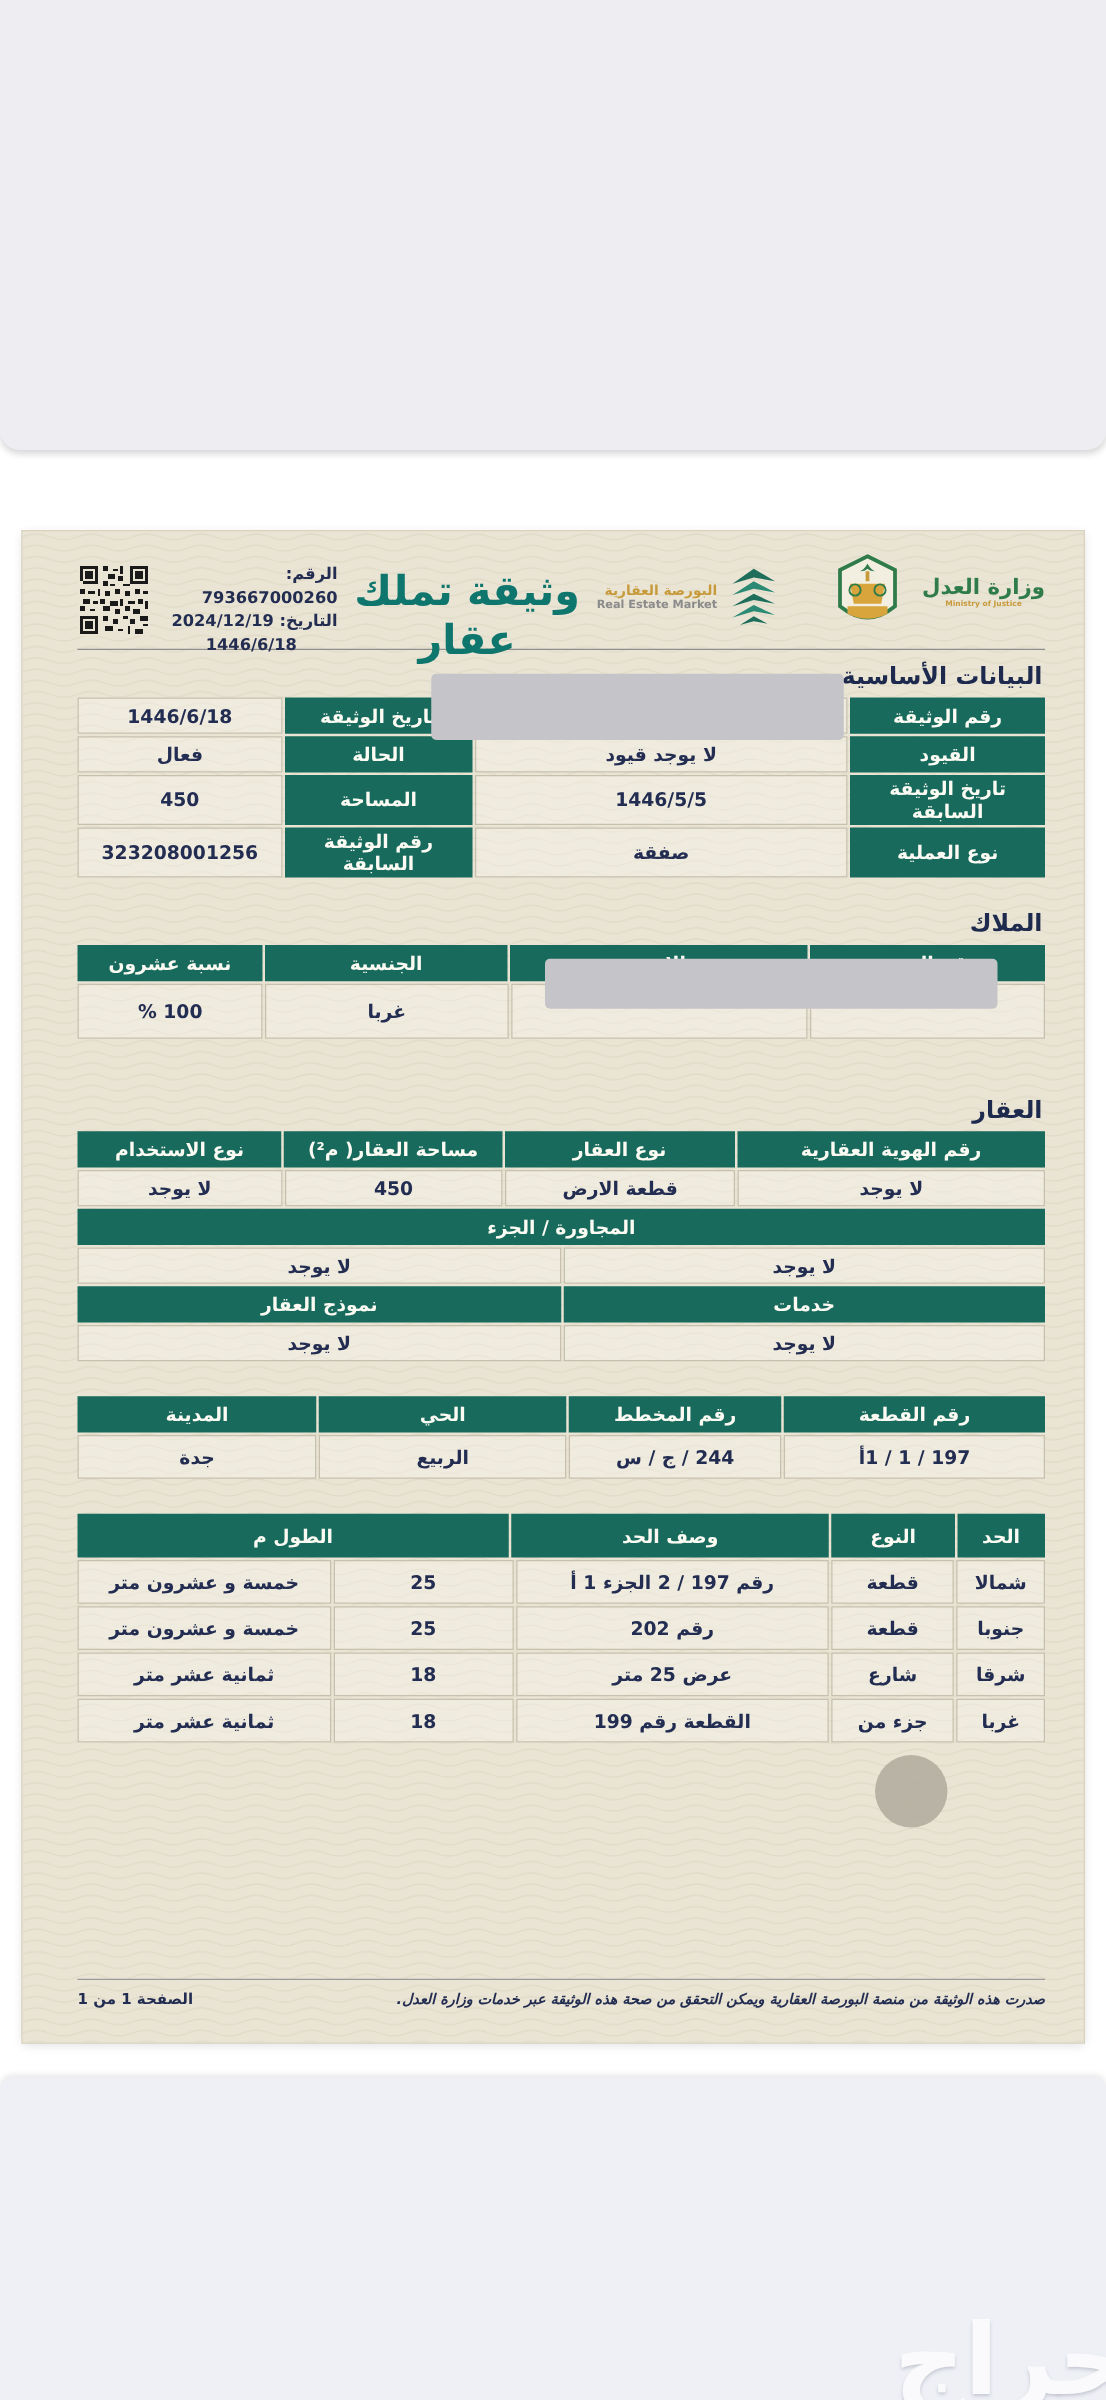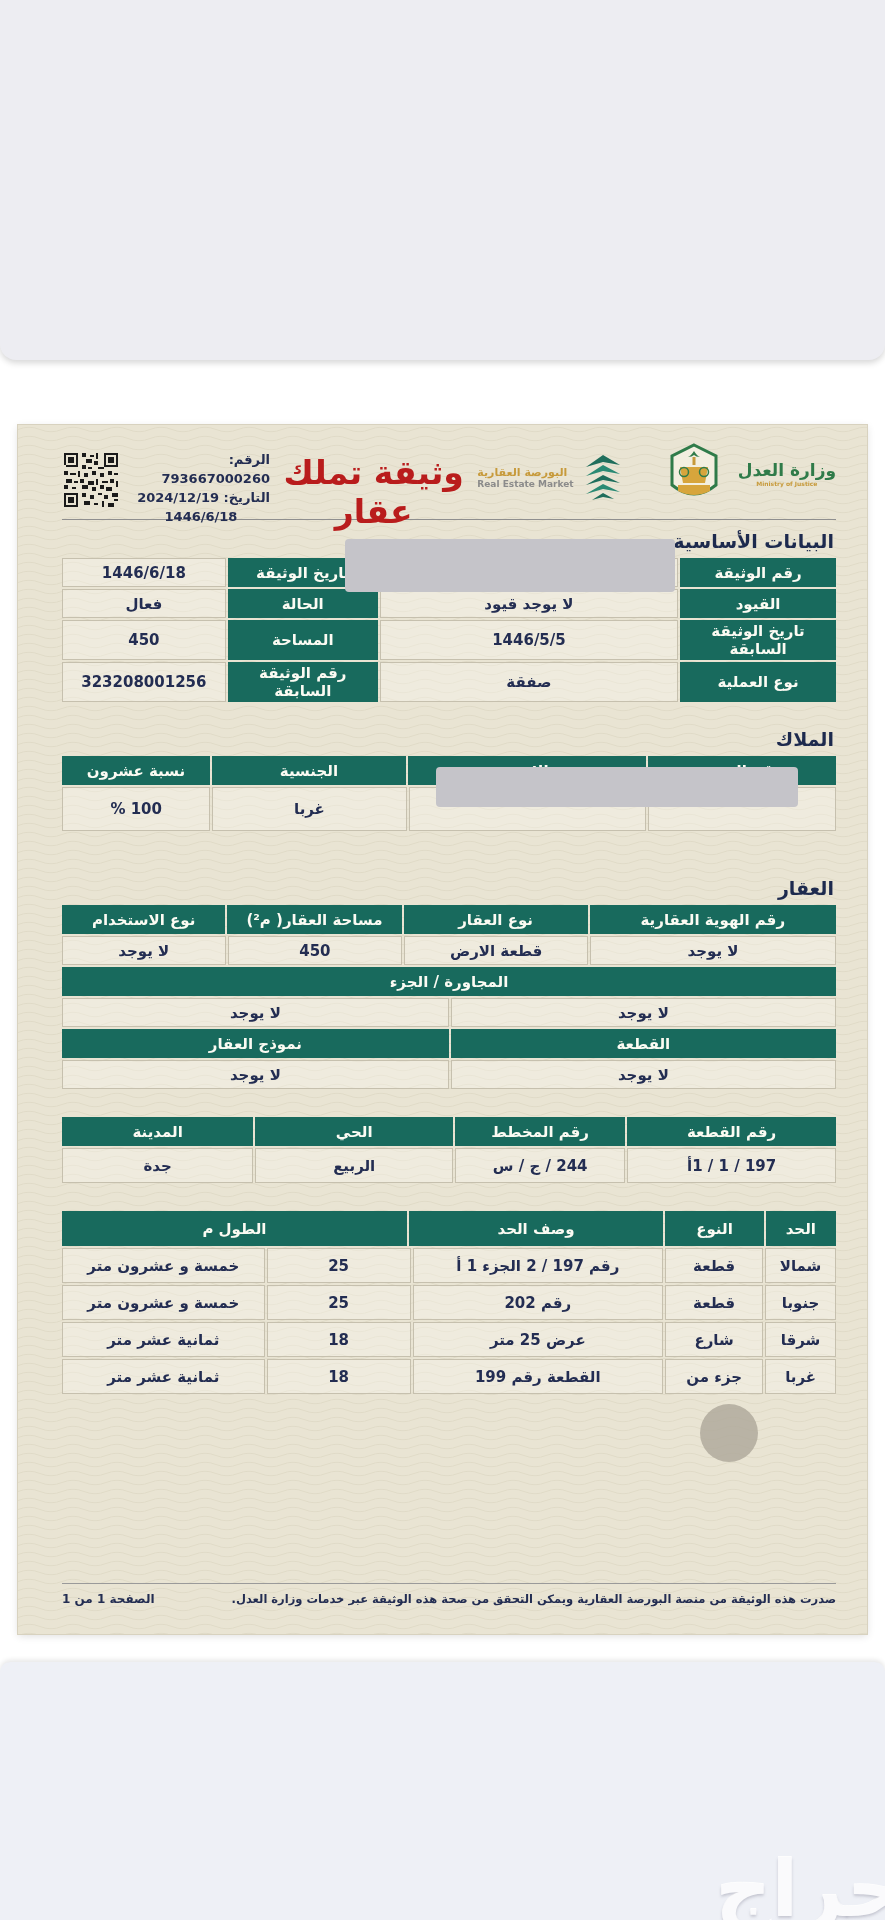--- a/index.html
+++ b/index.html
@@ -21,24 +21,24 @@
   .waves { position:absolute; inset:0; opacity:.55; pointer-events:none; }
   .content { position:absolute; inset:0; padding:14px 31px 0 44px; direction:rtl;
     color:#232d52; }
 
   
   .doc-header { display:flex; align-items:flex-start; height:76px; }
   .moj { display:flex; align-items:center; gap:16px; margin-top:4px; }
   .moj-callig { text-align:center; color:#2f7b49; font-weight:bold; font-size:17px; line-height:1; }
   .moj-callig small { display:block; color:#c79a3b; font-size:6px; font-weight:bold; margin-top:2px; }
   .rem { display:flex; align-items:center; gap:6px; margin:14px 40px 0 0; }
-  .rem-txt { text-align:left; }
+  .rem-txt { text-align:right; }
   .rem-ar { color:#c79a3b; font-size:11px; font-weight:bold; }
   .rem-en { color:#8b8b8b; font-size:9px; font-weight:bold; }
-  .doc-title { flex:1; text-align:center; font-size:33px; font-weight:bold; color:#b91c1c; margin-top:14px; }
+  .doc-title { flex:1; text-align:center; font-size:33px; font-weight:bold; color:#0f766e; margin-top:14px; }
   .doc-meta { width:138px; font-size:13px; font-weight:bold; margin-top:12px; line-height:1.45; text-align:right; }
   .doc-meta .l3 { text-align:center; }
   .qr-box { width:58px; height:58px; margin:12px 12px 0 0; }
   .hr { border:0; border-top:1px solid #8f8f8f; margin:4px 0 0 0; }
 
   .section-title { font-size:19px; font-weight:bold; color:#1d2a4e; margin:10px 2px 6px; }
 
   .trow { display:flex; gap:2px; margin-bottom:2px; }
   .cell { display:flex; align-items:center; justify-content:center; text-align:center;
     font-size:15px; font-weight:bold; min-height:29px; padding:2px 4px; }
@@ -50,21 +50,21 @@
   .redact { position:absolute; background:#c5c4c9; border-radius:4px; z-index:5; }
   .redact-docnum { left:327px; top:114px; width:330px; height:53px; }
   .redact-owner { left:418px; top:342px; width:362px; height:40px; }
 
   .stamp { position:absolute; left:682px; top:979px; width:58px; height:58px; border-radius:50%;
     background:#b1ab9d; opacity:.85; filter:blur(.6px); }
 
   .doc-footer { position:absolute; left:44px; right:31px; top:1158px; direction:rtl; }
   .doc-footer .fline { border:0; border-top:1px solid #9a9a9a; margin-bottom:8px; }
   .frow { display:flex; justify-content:space-between; align-items:flex-start; }
-  .fnote { font-size:11.5px; font-weight:bold; color:#232d52; }
+  .fnote { font-size:11.5px; font-weight:bold; color:#232d52;font-style:italic; }
   .fpage { font-size:12px; font-weight:bold; color:#232d52; }
 
   .mt26 { margin-top:26px; }
   .mt46 { margin-top:46px; }
   .mt28 { margin-top:28px; }
 </style>
 </head>
 <body>
 
 <div class="canvas">
@@ -238,21 +238,21 @@
           <div class="cell vcell" style="flex:21.1">لا يوجد</div>
         </div>
         <div class="trow">
           <div class="cell hcell" style="flex:50.1">المجاورة / الجزء</div>
         </div>
         <div class="trow">
           <div class="cell vcell" style="flex:49.9">لا يوجد</div>
           <div class="cell vcell" style="flex:50.1">لا يوجد</div>
         </div>
         <div class="trow">
-          <div class="cell hcell" style="flex:49.9">القطعة</div>
+          <div class="cell hcell" style="flex:49.9">خدمات</div>
           <div class="cell hcell" style="flex:50.1">نموذج العقار</div>
         </div>
         <div class="trow">
           <div class="cell vcell" style="flex:49.9">لا يوجد</div>
           <div class="cell vcell" style="flex:50.1">لا يوجد</div>
         </div>
       </div>
 
       <div class="mt28">
         <div class="trow">

